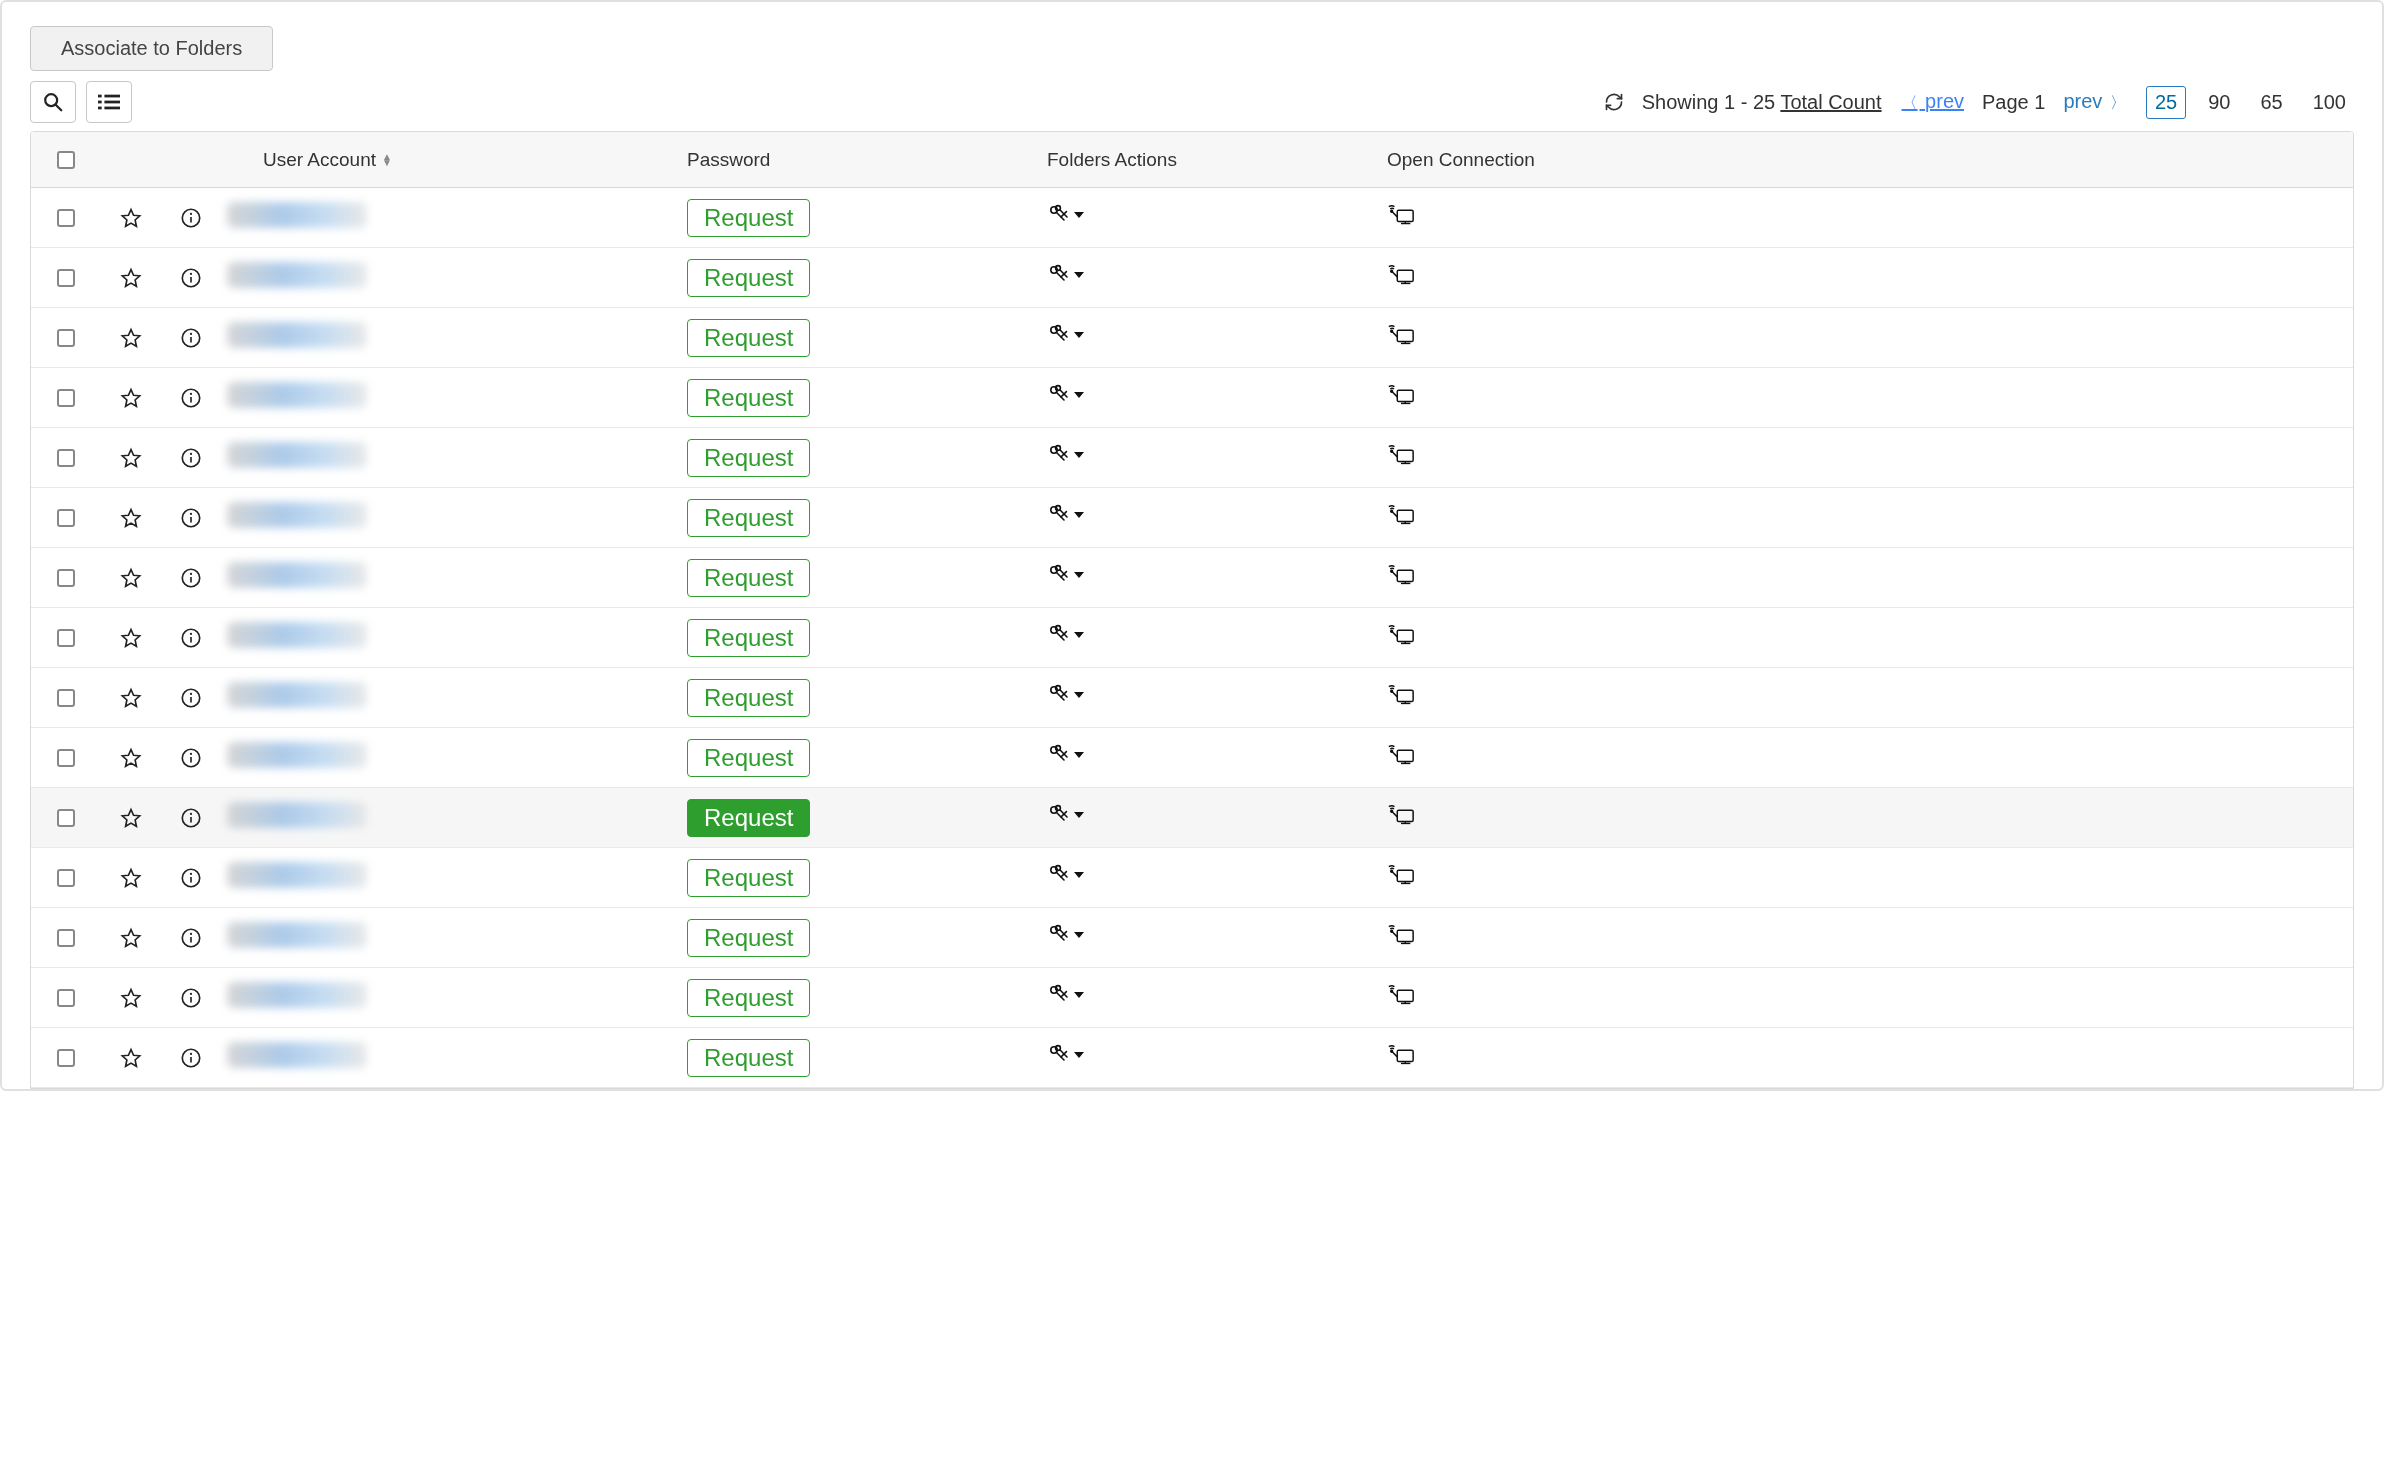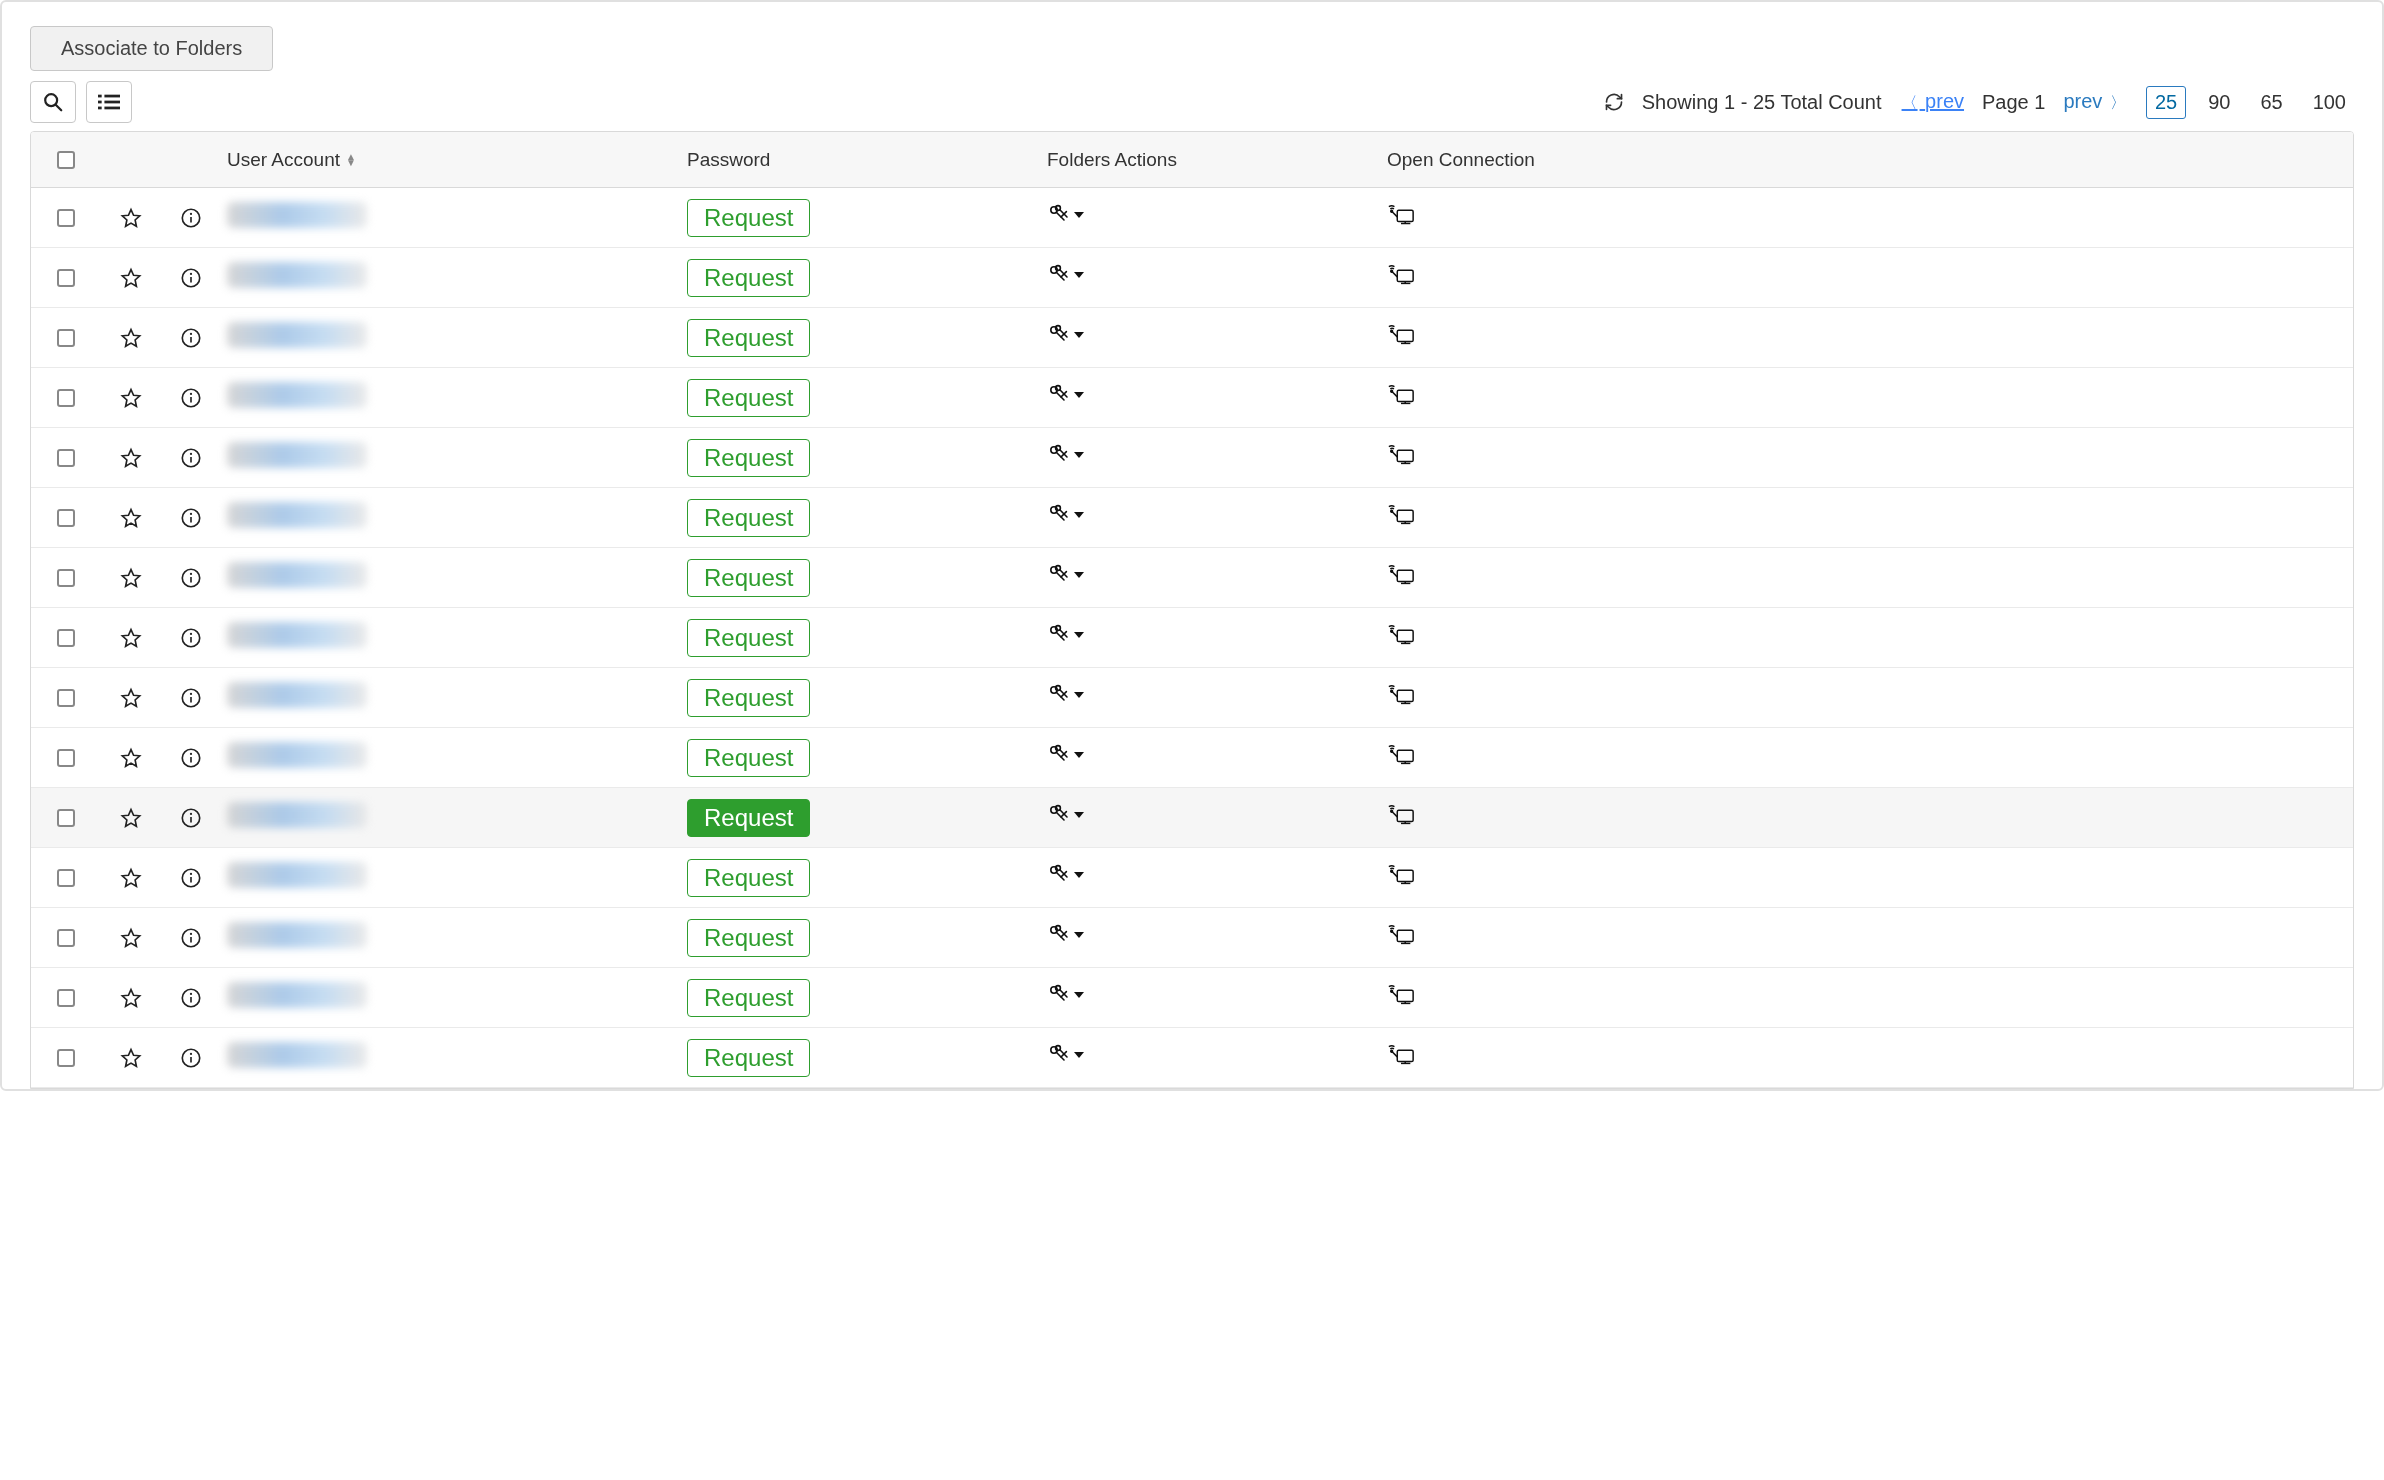--- a/index.html
+++ b/index.html
@@ -55,21 +55,21 @@
   }
   .toolbar-left { display: flex; gap: 10px; }
   .toolbar-right {
     display: flex;
     align-items: center;
     gap: 18px;
     font-size: 20px;
     color: #333;
   }
   .refresh-icon { cursor: pointer; display:inline-flex; }
-  .total-count { cursor: pointer; }
+  .total-count { text-decoration: underline; cursor: pointer; }
   .pager-link {
     color: #2a7abf;
     cursor: pointer;
   }
   .pager-link.disabled {
     color: #3b82f6;
     cursor: default;
     text-decoration: underline;
   }
   .chev { font-size: 16px; margin: 0 2px; }
@@ -97,21 +97,21 @@
     align-items: center;
   }
   .grid-header {
     background: #f7f7f7;
     border-bottom: 1px solid #d9d9d9;
     height: 56px;
     font-size: 19px;
     color: #333;
   }
   .grid-header .cell { padding: 0 6px; }
-  .hdr-user { display:flex; align-items:center; gap:6px; }
+  .hdr-user { display:flex; align-items:center; gap:6px;margin-left:36px; }
   .sort-caret { display:inline-flex; flex-direction:column; line-height:6px; font-size:10px; color:#888; }
   .grid-body .grid-row {
     height: 60px;
     border-bottom: 1px solid #eaeaea;
   }
   .grid-body .grid-row.hover {
     background: #f6f6f6;
   }
   .cell { padding: 0 6px; }
   .cell.center { display:flex; justify-content:center; align-items:center; }

